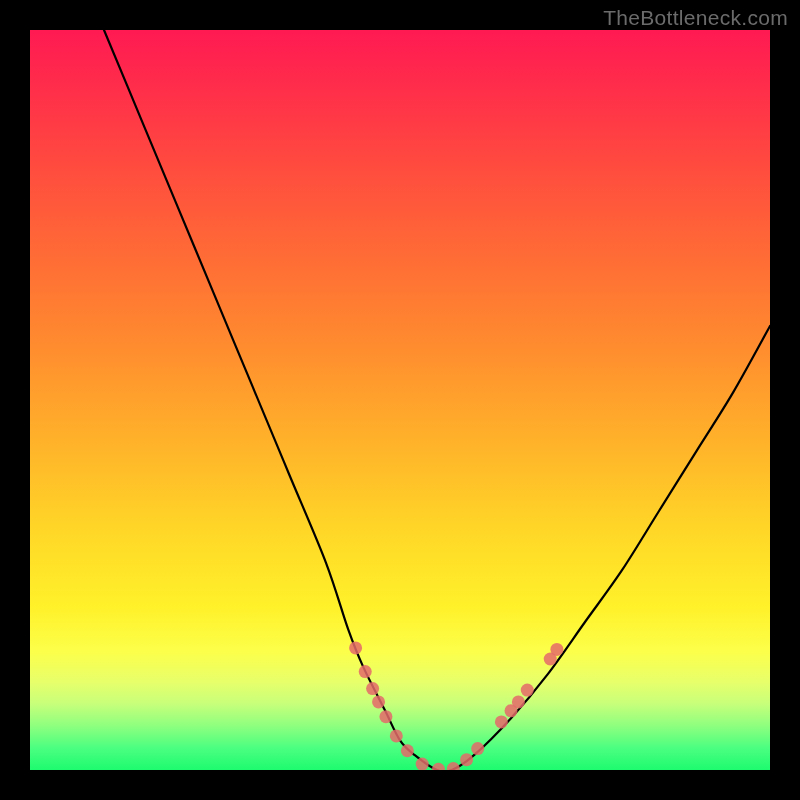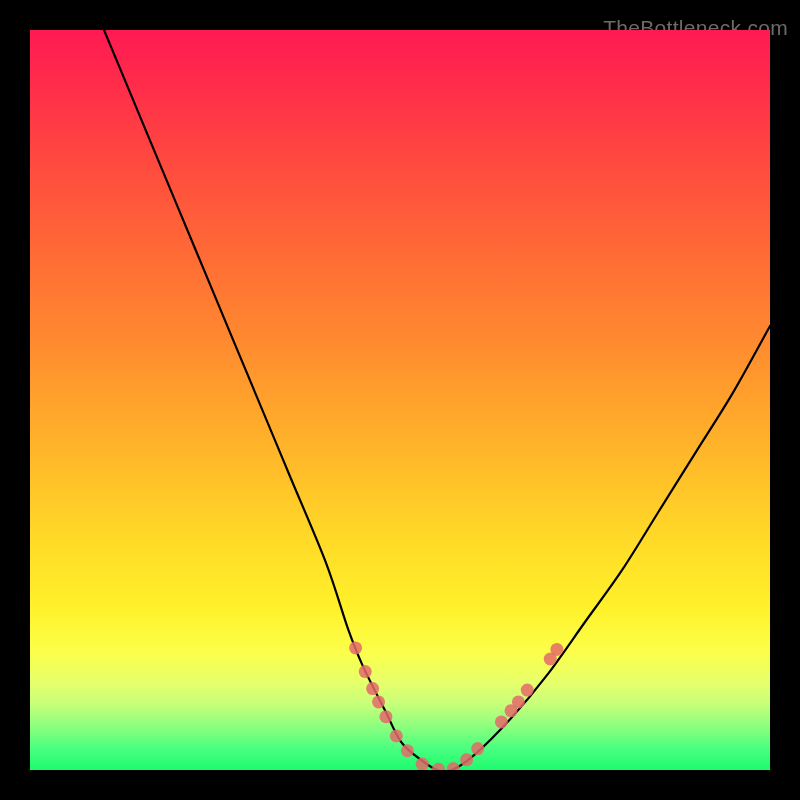--- a/index.html
+++ b/index.html
@@ -36,21 +36,21 @@
       #fcff4a 84%,
       #e8ff6a 88%,
       #c8ff7a 91%,
       #8fff7f 94%,
       #4cff80 97%,
       #1dfb6e 100%
     );
   }
   .watermark {
     position: absolute;
-    top: 16px;
+    top: 6px;
     right: 12px;
     color: #6b6b6b;
     font-size: 21px;
     letter-spacing: 0.3px;
     font-weight: 400;
     user-select: none;
   }
   svg.curve {
     position: absolute;
     left: 0;

